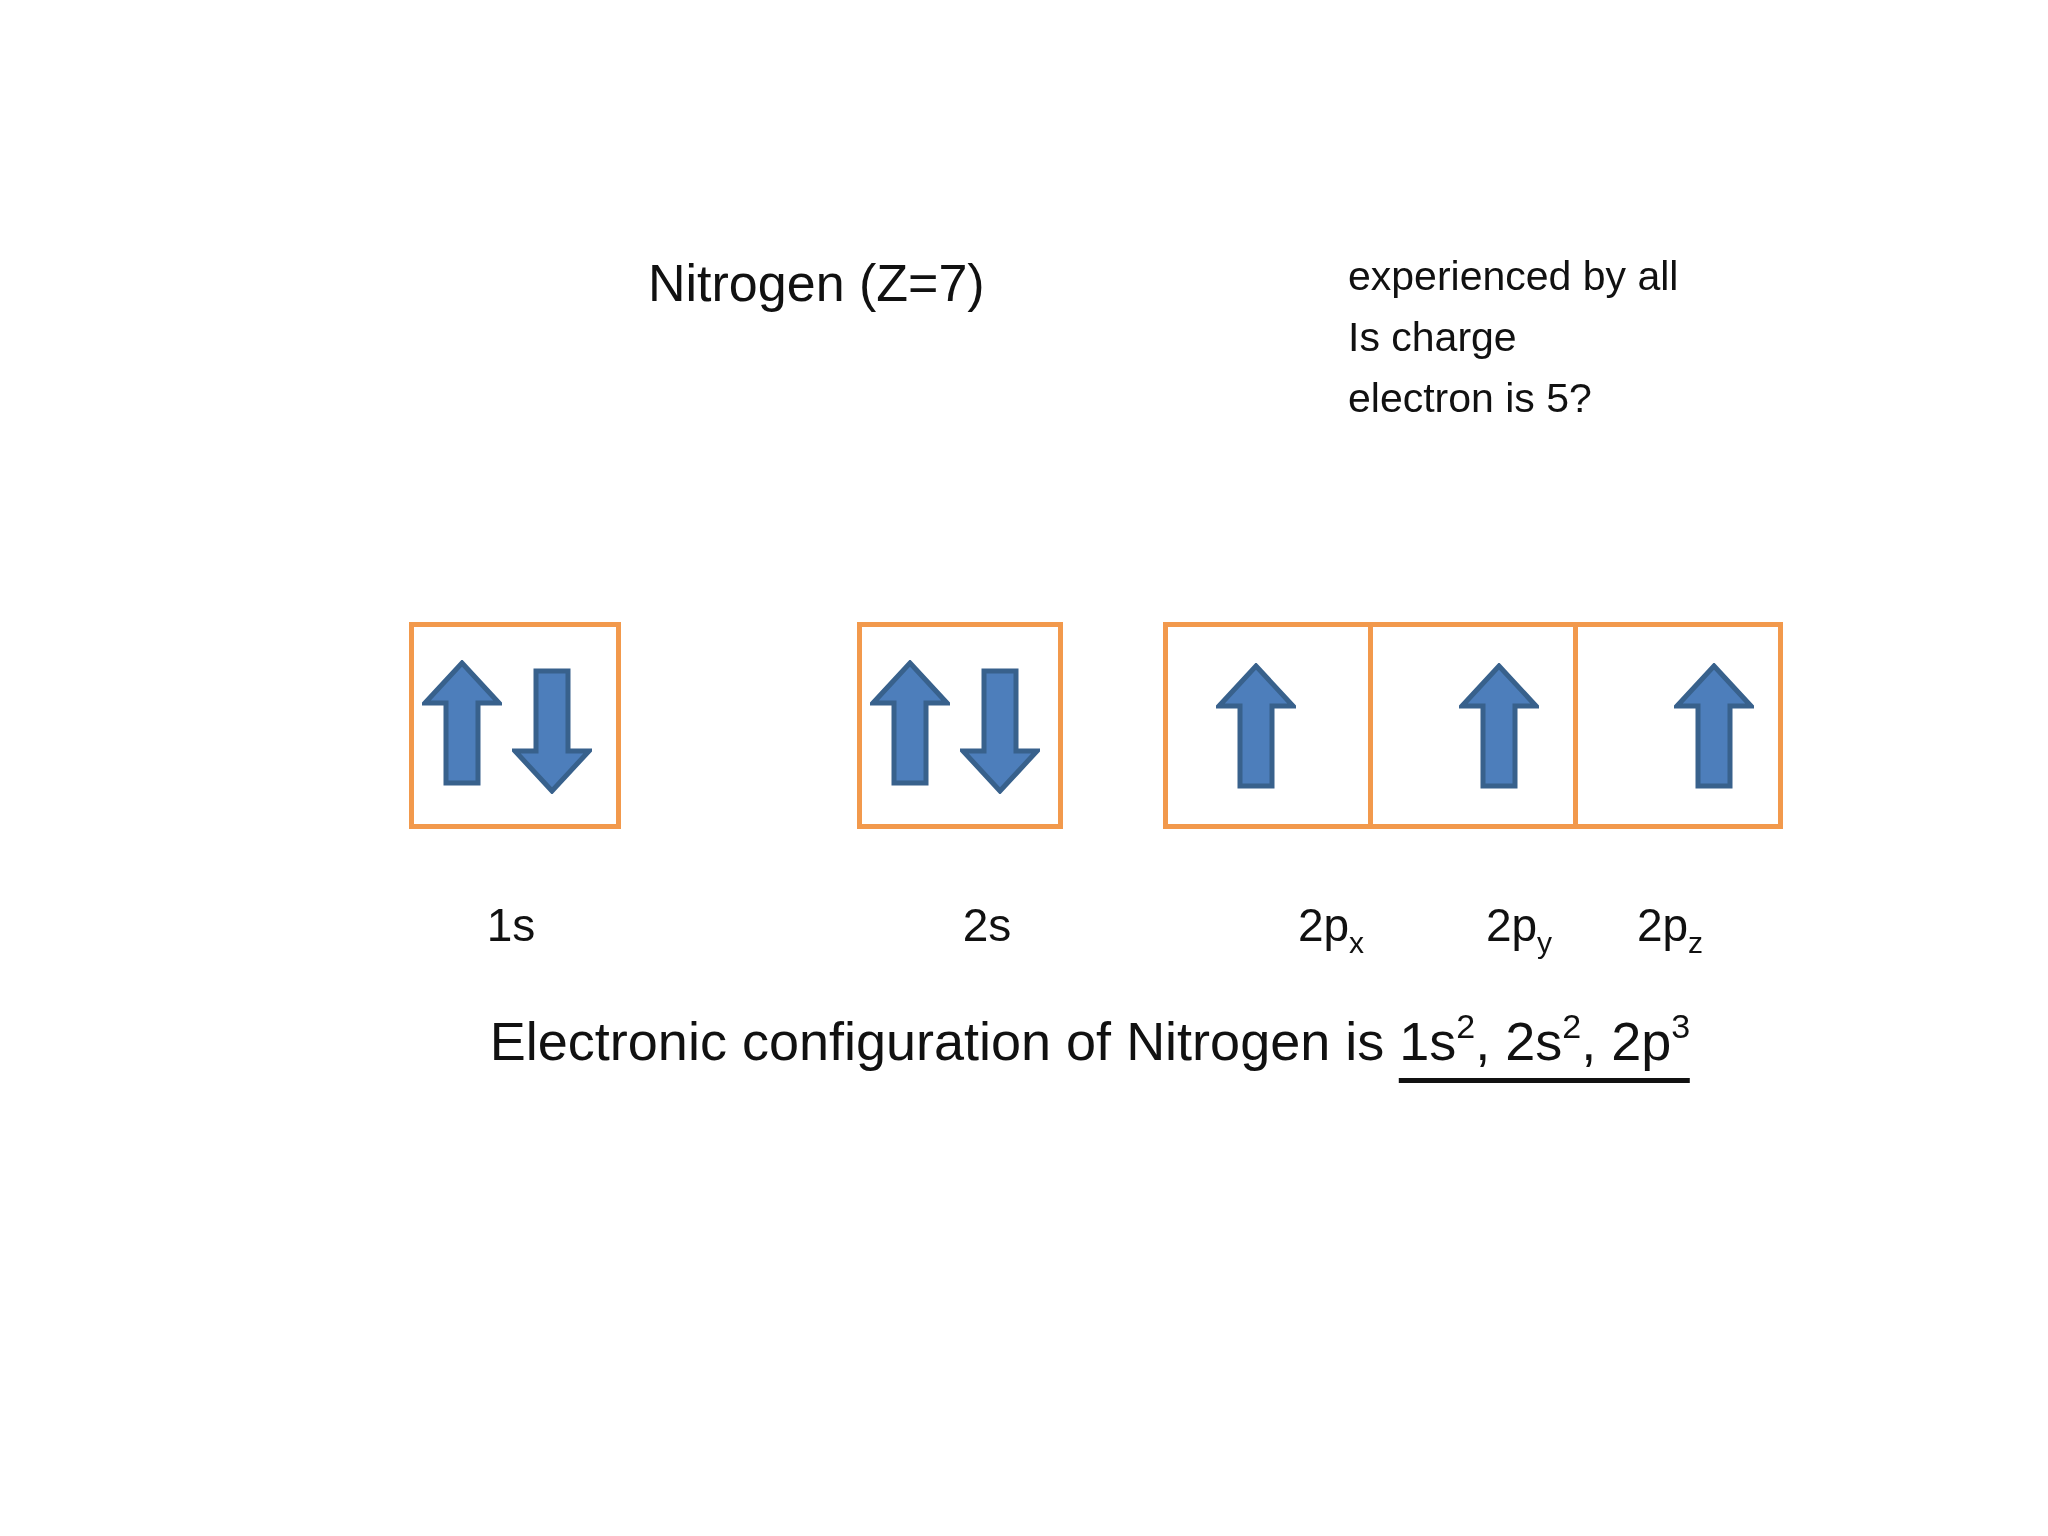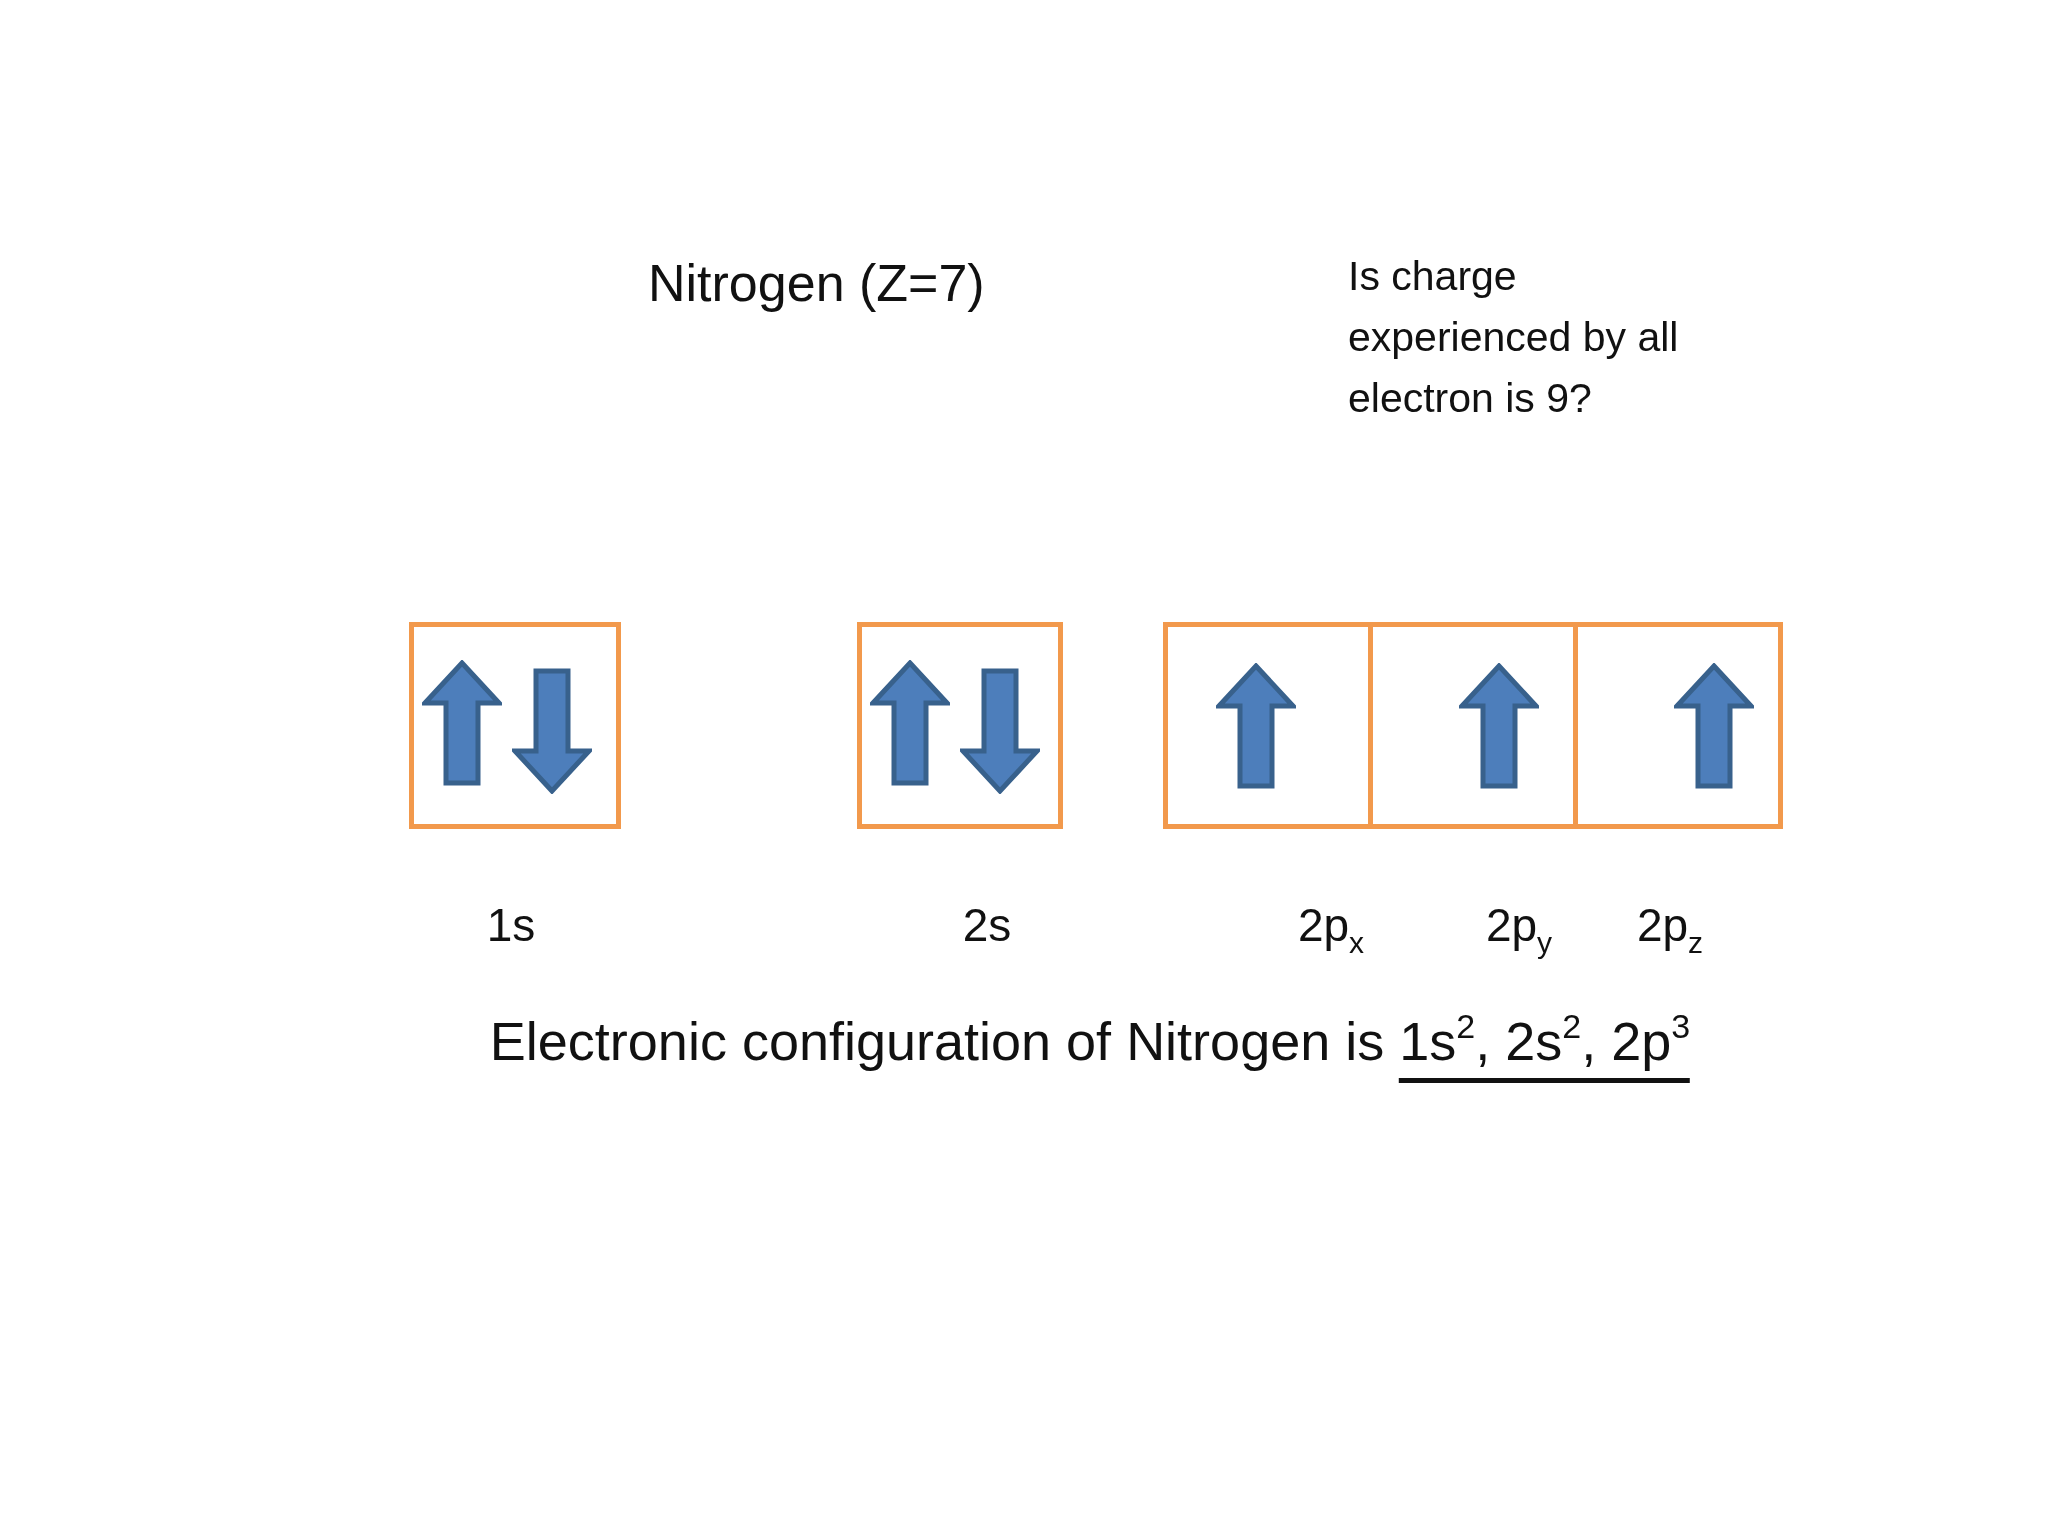--- a/index.html
+++ b/index.html
@@ -88,23 +88,23 @@
   }
 </style>
 </head>
 <body>
 
 <div class="stage">
 
   <div class="title">Nitrogen (Z=7)</div>
 
   <div class="question">
+    <div>experienced by all</div>
     <div>Is charge</div>
-    <div>experienced by all</div>
-    <div>electron is 9?</div>
+    <div>electron is 5?</div>
   </div>
 
   <div class="obox box-1s">
     <svg class="arrow up" viewBox="0 0 80 127" aria-hidden="true">
       <path d="M40 3 L77 43 L56 43 L56 123 L24 123 L24 43 L3 43 Z"></path>
     </svg>
     <svg class="arrow down" viewBox="0 0 80 127" aria-hidden="true">
       <path d="M40 3 L77 43 L56 43 L56 123 L24 123 L24 43 L3 43 Z"></path>
     </svg>
   </div>

